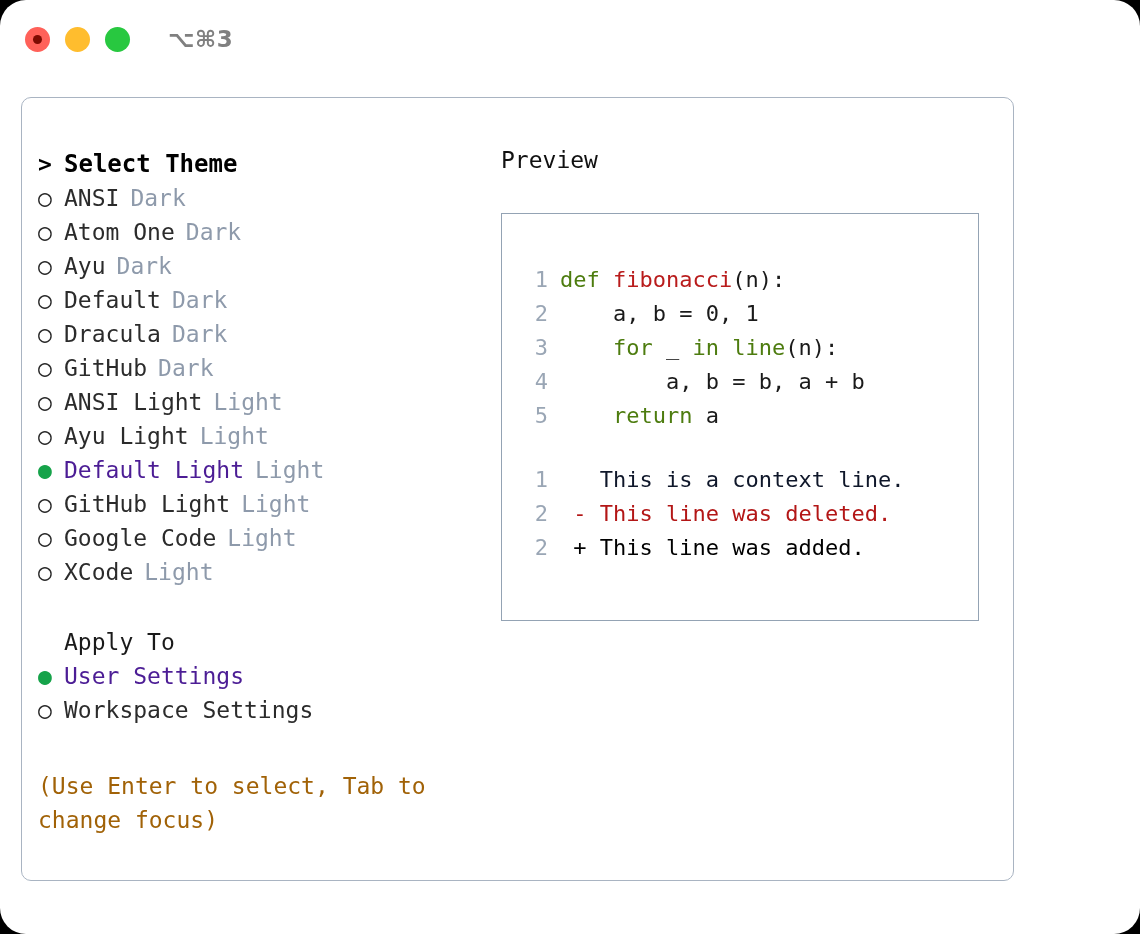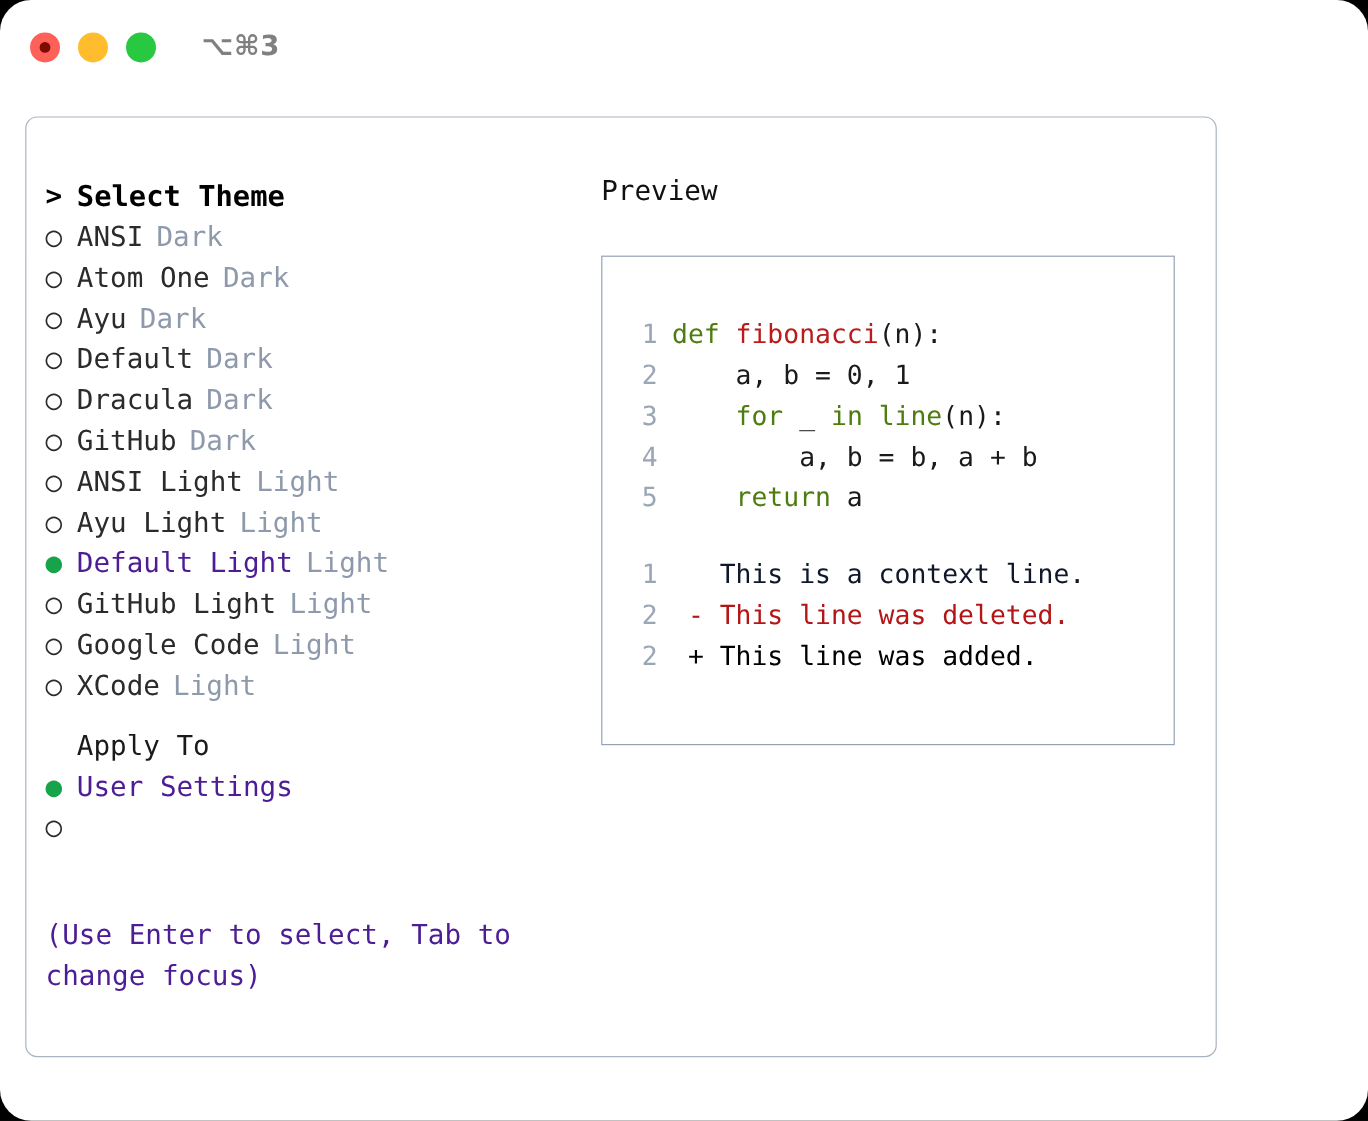--- a/index.html
+++ b/index.html
@@ -128,34 +128,34 @@
     color: #8e9aab;
     margin-left: 11px;
   }
   .row-selected .marker { color: #16a34a; }
   .row-selected .row-label { color: #4c1d95; }
 
   .marker-empty { color: #2b2b2b; }
   .marker-filled { color: #16a34a; }
   .marker-none { color: transparent; }
 
-  #apply-section { margin-top: 16px; }
+  #apply-section { margin-top: 36px; }
   #apply-header {
     height: 34px;
     display: flex;
     align-items: center;
     font-size: 23px;
     color: #1a1a1a;
   }
 
   #hint-text {
-    margin-top: 56px;
+    margin-top: 42px;
     font-size: 23px;
     line-height: 1.48;
-    color: #4c1d95;
+    color: #a16207;
     width: 400px;
     white-space: pre-wrap;
   }
 
   
   #preview-title {
     font-size: 23px;
     color: #111111;
     height: 34px;
     display: flex;
@@ -230,21 +230,21 @@
             <div class="list-row"><span class="marker marker-empty">○</span><span class="row-label">XCode</span><span class="row-tag">Light</span></div>
           </div>
 
         <div id="apply-section">
           <div id="apply-header">
             <span class="marker marker-none">○</span>
             <span>Apply To</span>
           </div>
           <div id="apply-items">
               <div class="list-row row-selected"><span class="marker marker-filled">●</span><span class="row-label">User Settings</span></div>
-              <div class="list-row"><span class="marker marker-empty">○</span></div>
+              <div class="list-row"><span class="marker marker-empty">○</span><span class="row-label">Workspace Settings</span></div>
             </div>
         </div>
 
         <div id="hint-text">(Use Enter to select, Tab to change focus)</div>
       </div>
 
       <div id="right-column">
         <div id="preview-title">Preview</div>
         <div id="preview-box">
           <div id="code-block">

